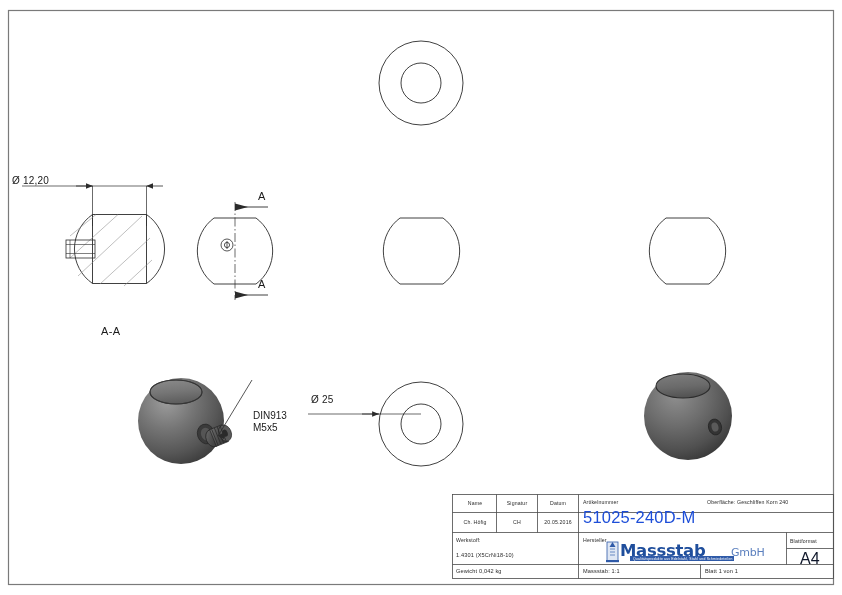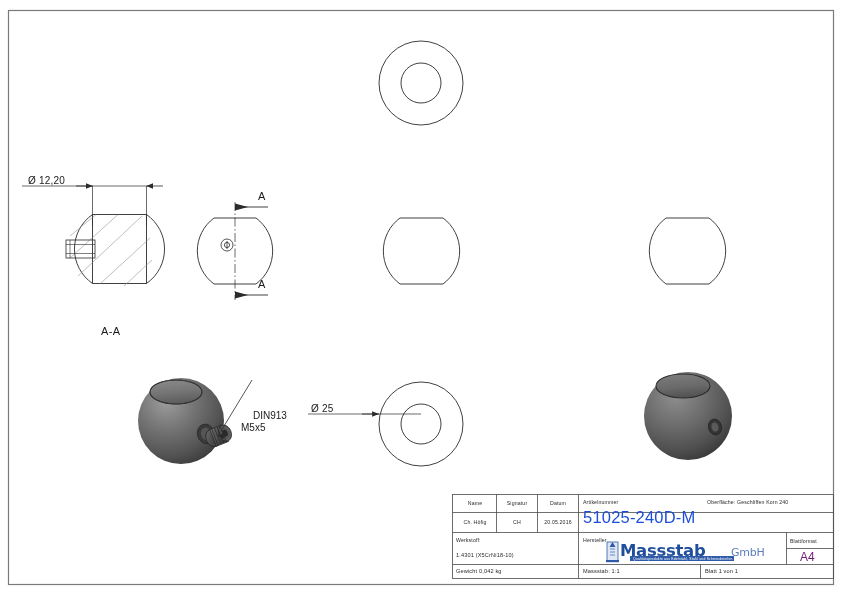--- a/index.html
+++ b/index.html
@@ -8,21 +8,21 @@
     font-family:"Liberation Sans", sans-serif;
     color:#1a1a1a;
   }
   #sheet{position:absolute;left:0;top:0;width:842px;height:595px;}
   .lbl{position:absolute;white-space:nowrap;}
   
   .tb-h{font-size:5.2px;letter-spacing:.15px;color:#2b2b2b;}
   .tb-v{font-size:5.6px;letter-spacing:.15px;color:#2b2b2b;}
   .tb-c{font-size:5.2px;letter-spacing:.15px;color:#2b2b2b;text-align:center;}
   .tb-part{font-size:16.5px;letter-spacing:.2px;color:#1d4ed8;}
-  .tb-a4{font-size:12px;color:#701a75;}
+  .tb-a4{font-size:16px;color:#0f172a;}
   
   .dim{font-size:10px;color:#1a1a1a;letter-spacing:.2px;}
   .secl{font-size:11px;color:#1a1a1a;}
   .aa{font-size:11px;color:#1a1a1a;letter-spacing:.4px;margin-top:35px;}
   .din{font-size:10px;color:#1a1a1a;line-height:11.5px;margin-top:48px;}
   
   .logo-main{font-size:16.5px;color:#1f4e9c;font-weight:bold;letter-spacing:-.3px;
              font-family:"DejaVu Sans", sans-serif;}
   .logo-sub{font-size:11px;color:#5a7fbe;letter-spacing:-.2px;
             font-family:"DejaVu Sans", sans-serif;padding-left:32px;}
@@ -192,31 +192,31 @@
   <g>
     <rect x="607" y="542" width="11" height="19" fill="#dfe7f4" stroke="#2f5aa8" stroke-width="0.8"></rect>
     <path d="M612.5,542 L609.5,547 L615.5,547 Z" fill="#2f5aa8"></path>
     <line x1="610" y1="549" x2="615" y2="549" stroke="#4a73b8" stroke-width="0.8"></line>
     <line x1="610" y1="552" x2="615" y2="552" stroke="#4a73b8" stroke-width="0.8"></line>
     <line x1="610" y1="555" x2="615" y2="555" stroke="#4a73b8" stroke-width="0.8"></line>
     <rect x="606" y="560" width="13" height="2.2" fill="#2f5aa8"></rect>
   </g>
 </svg>
 
-<div class="lbl dim" style="left:28px;top:175px;">Ø 12,20</div>
-
-<div class="lbl dim" style="left:311px;top:403px;">Ø 25</div>
+<div class="lbl dim" style="left:12px;top:175px;">Ø 12,20</div>
+
+<div class="lbl dim" style="left:311px;top:394px;">Ø 25</div>
 
 <div class="lbl aa" style="left:101px;top:290px;">A-A</div>
 
 <div class="lbl secl" style="left:258px;top:190px;">A</div>
 <div class="lbl secl" style="left:258px;top:278px;">A</div>
 
 <div class="lbl din" style="left:253px;top:362px;">DIN913</div>
-<div class="lbl din" style="left:241px;top:374px;">M5x5</div>
+<div class="lbl din" style="left:253px;top:374px;">M5x5</div>
 
 <div class="lbl tb-c" style="left:456px;top:500px;width:38px;">Name</div>
 <div class="lbl tb-c" style="left:498px;top:500px;width:38px;">Signatur</div>
 <div class="lbl tb-c" style="left:539px;top:500px;width:38px;">Datum</div>
 <div class="lbl tb-h" style="left:583px;top:499px;">Artikelnummer</div>
 <div class="lbl tb-h" style="left:707px;top:499px;">Oberfläche:  Geschliffen Korn 240</div>
 
 <div class="lbl tb-c" style="left:456px;top:519px;width:38px;">Ch. Höfig</div>
 <div class="lbl tb-c" style="left:498px;top:519px;width:38px;">CH</div>
 <div class="lbl tb-c" style="left:539px;top:519px;width:38px;">20.05.2016</div>

